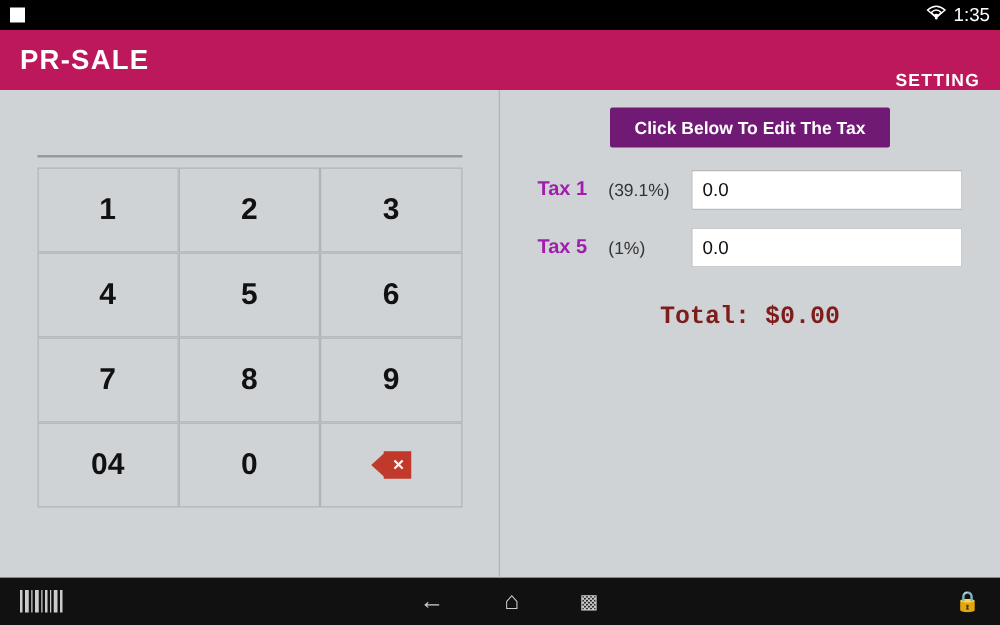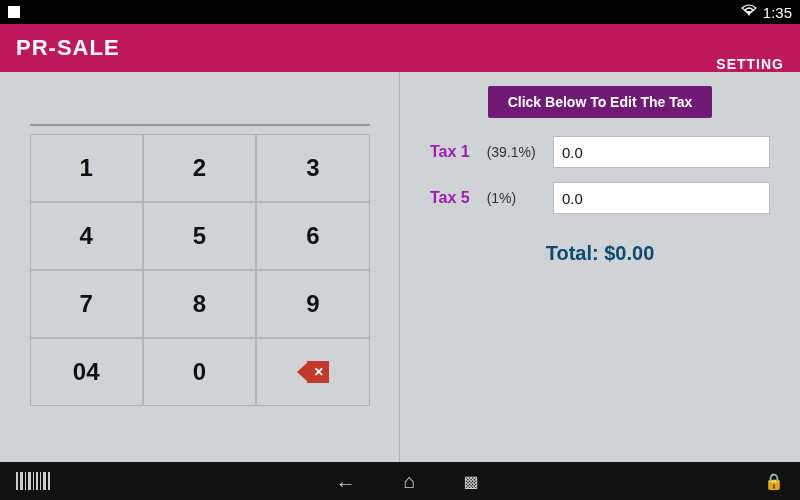--- a/index.html
+++ b/index.html
@@ -217,21 +217,22 @@
     }
 
     #total-section {
       margin-top: 16px;
       width: 340px;
       text-align: center;
     }
     #total-text {
       font-size: 20px;
       font-weight: bold;
-      color: #0c4a6e;
+      color: #7f1d1d;
+      font-family: Liberation Mono, monospace;
     }
 
     #pay-btn {
       width: 340px;
       height: 52px;
       background: #27ae60;
       color: #fff;
       border: none;
       font-size: 24px;
       font-weight: bold;

